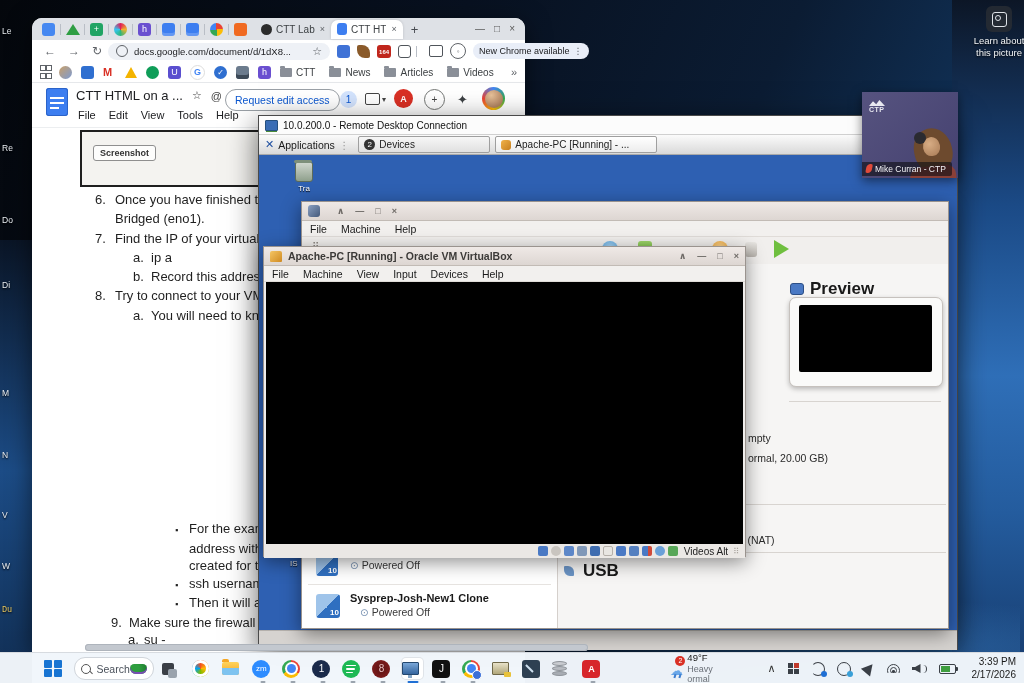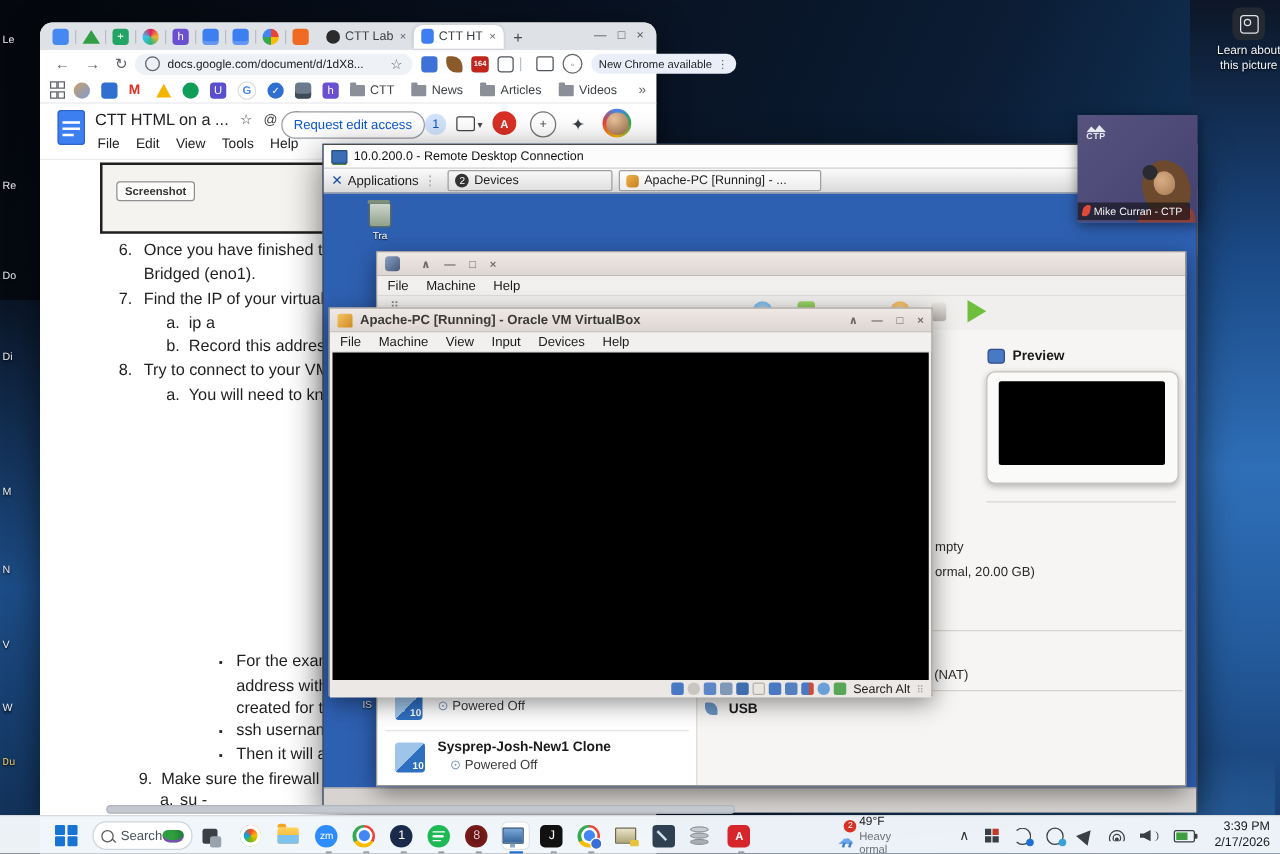--- a/index.html
+++ b/index.html
@@ -45,21 +45,21 @@
     box-shadow:0 8px 28px rgba(0,0,0,.6);border:1px solid #4a4a4a;box-sizing:border-box;}
   #rdptitle{height:18px;background:#fcfcfc;display:flex;align-items:center;padding:0 6px;font-size:10px;color:#111;border-bottom:1px solid #d0d0d0;}
   #xfcepanel{height:19px;background:linear-gradient(#fbfbfb,#d9d9d9);border-bottom:1px solid #a9a9a9;display:flex;align-items:center;padding:0 6px;font-size:10.5px;color:#1a1a1a;}
   .xbtn{height:15px;display:flex;align-items:center;border:1px solid #9f9f9f;border-radius:2px;
     background:linear-gradient(#f7f7f7,#e0e0e0);margin-left:5px;padding:0 5px;font-size:10px;color:#222;overflow:hidden;white-space:nowrap;}
   .gtkwin{position:absolute;background:#f0eeec;border:1px solid #9a938e;box-shadow:0 5px 18px rgba(0,0,0,.45);box-sizing:border-box;}
   .gtktitle{height:18px;background:linear-gradient(#efe9e6,#ddd6d2);display:flex;align-items:center;padding:0 6px;
     font-size:10.5px;font-weight:bold;color:#3c3a38;border-bottom:1px solid #c2bbb5;}
   .gtkmenu{height:15px;display:flex;align-items:center;background:#f2f0ee;font-size:10.5px;color:#1a1a1a;padding:0 8px;border-bottom:1px solid #e0dcd8;}
   .gtkmenu span{margin-right:14px;}
-  .secthead{font-size:11px;font-weight:bold;color:#1a1a1a;}
+  .secthead{font-size:17px;font-weight:bold;color:#1a1a1a;}
   .sectxt{font-size:10.5px;color:#2a2a2a;}
   .statico{width:10px;height:10px;border-radius:2px;margin-left:3px;flex:0 0 auto;}
   
   #taskbar{left:0;top:652px;width:1024px;height:31px;background:rgba(241,246,251,.98);border-top:1px solid #d7dbe0;display:flex;align-items:center;}
   .tbico{width:21px;height:21px;margin:0 4.5px;position:relative;display:flex;align-items:center;justify-content:flex-start;flex:0 0 auto;}
   .rundot{position:absolute;bottom:-4px;left:50%;transform:translateX(-50%);width:5px;height:2.5px;border-radius:2px;background:#9aa3ad;}
   .trayg{font-size:11px;color:#333;margin:0 6px;}
   
   .deskfrag{position:absolute;font-size:8.5px;color:#e9edf2;text-shadow:0 1px 2px #000;}
   .clip{overflow:hidden;white-space:nowrap;}
@@ -398,21 +398,21 @@
         <span class="statico" style="background:#c9c5c0;border-radius:50%;"></span>
         <span class="statico" style="background:#5d87c8;"></span>
         <span class="statico" style="background:#8098b8;"></span>
         <span class="statico" style="background:#3f6db0;"></span>
         <span class="statico" style="background:#e8e6e2;border:1px solid #b5b0aa;box-sizing:border-box;"></span>
         <span class="statico" style="background:#4a79c4;"></span>
         <span class="statico" style="background:#5580c0;"></span>
         <span class="statico" style="background:linear-gradient(90deg,#4a79c4 60%,#d04a3a 60%);"></span>
         <span class="statico" style="background:#6aa0d8;border-radius:50%;"></span>
         <span class="statico" style="background:#58a758;"></span>
-        <span style="font-size:10px;color:#222;margin-left:6px;">Search Alt</span>
+        <span style="font-size:10px;color:#222;margin-left:6px;">Videos Alt</span>
         <span style="font-size:8px;color:#aaa49e;margin-left:5px;">⠿</span>
       </div>
     </div>
   </div>
 
   <div class="abs" style="left:85px;top:644px;width:503px;height:7px;border-radius:4px;background:#c3c8cf;box-shadow:inset 0 0 0 1px #aeb4bc;"></div>
 
   <div class="abs" style="left:862px;top:92px;width:96px;height:86px;background:linear-gradient(135deg,#56537f,#454170);overflow:hidden;box-shadow:0 3px 10px rgba(0,0,0,.5);">
     <div class="abs" style="left:7px;top:8px;color:#e8e8f0;">
       <div style="width:16px;height:6px;background:#e8e8f0;clip-path:polygon(0 100%,25% 20%,45% 70%,65% 0,100% 100%);"></div>

